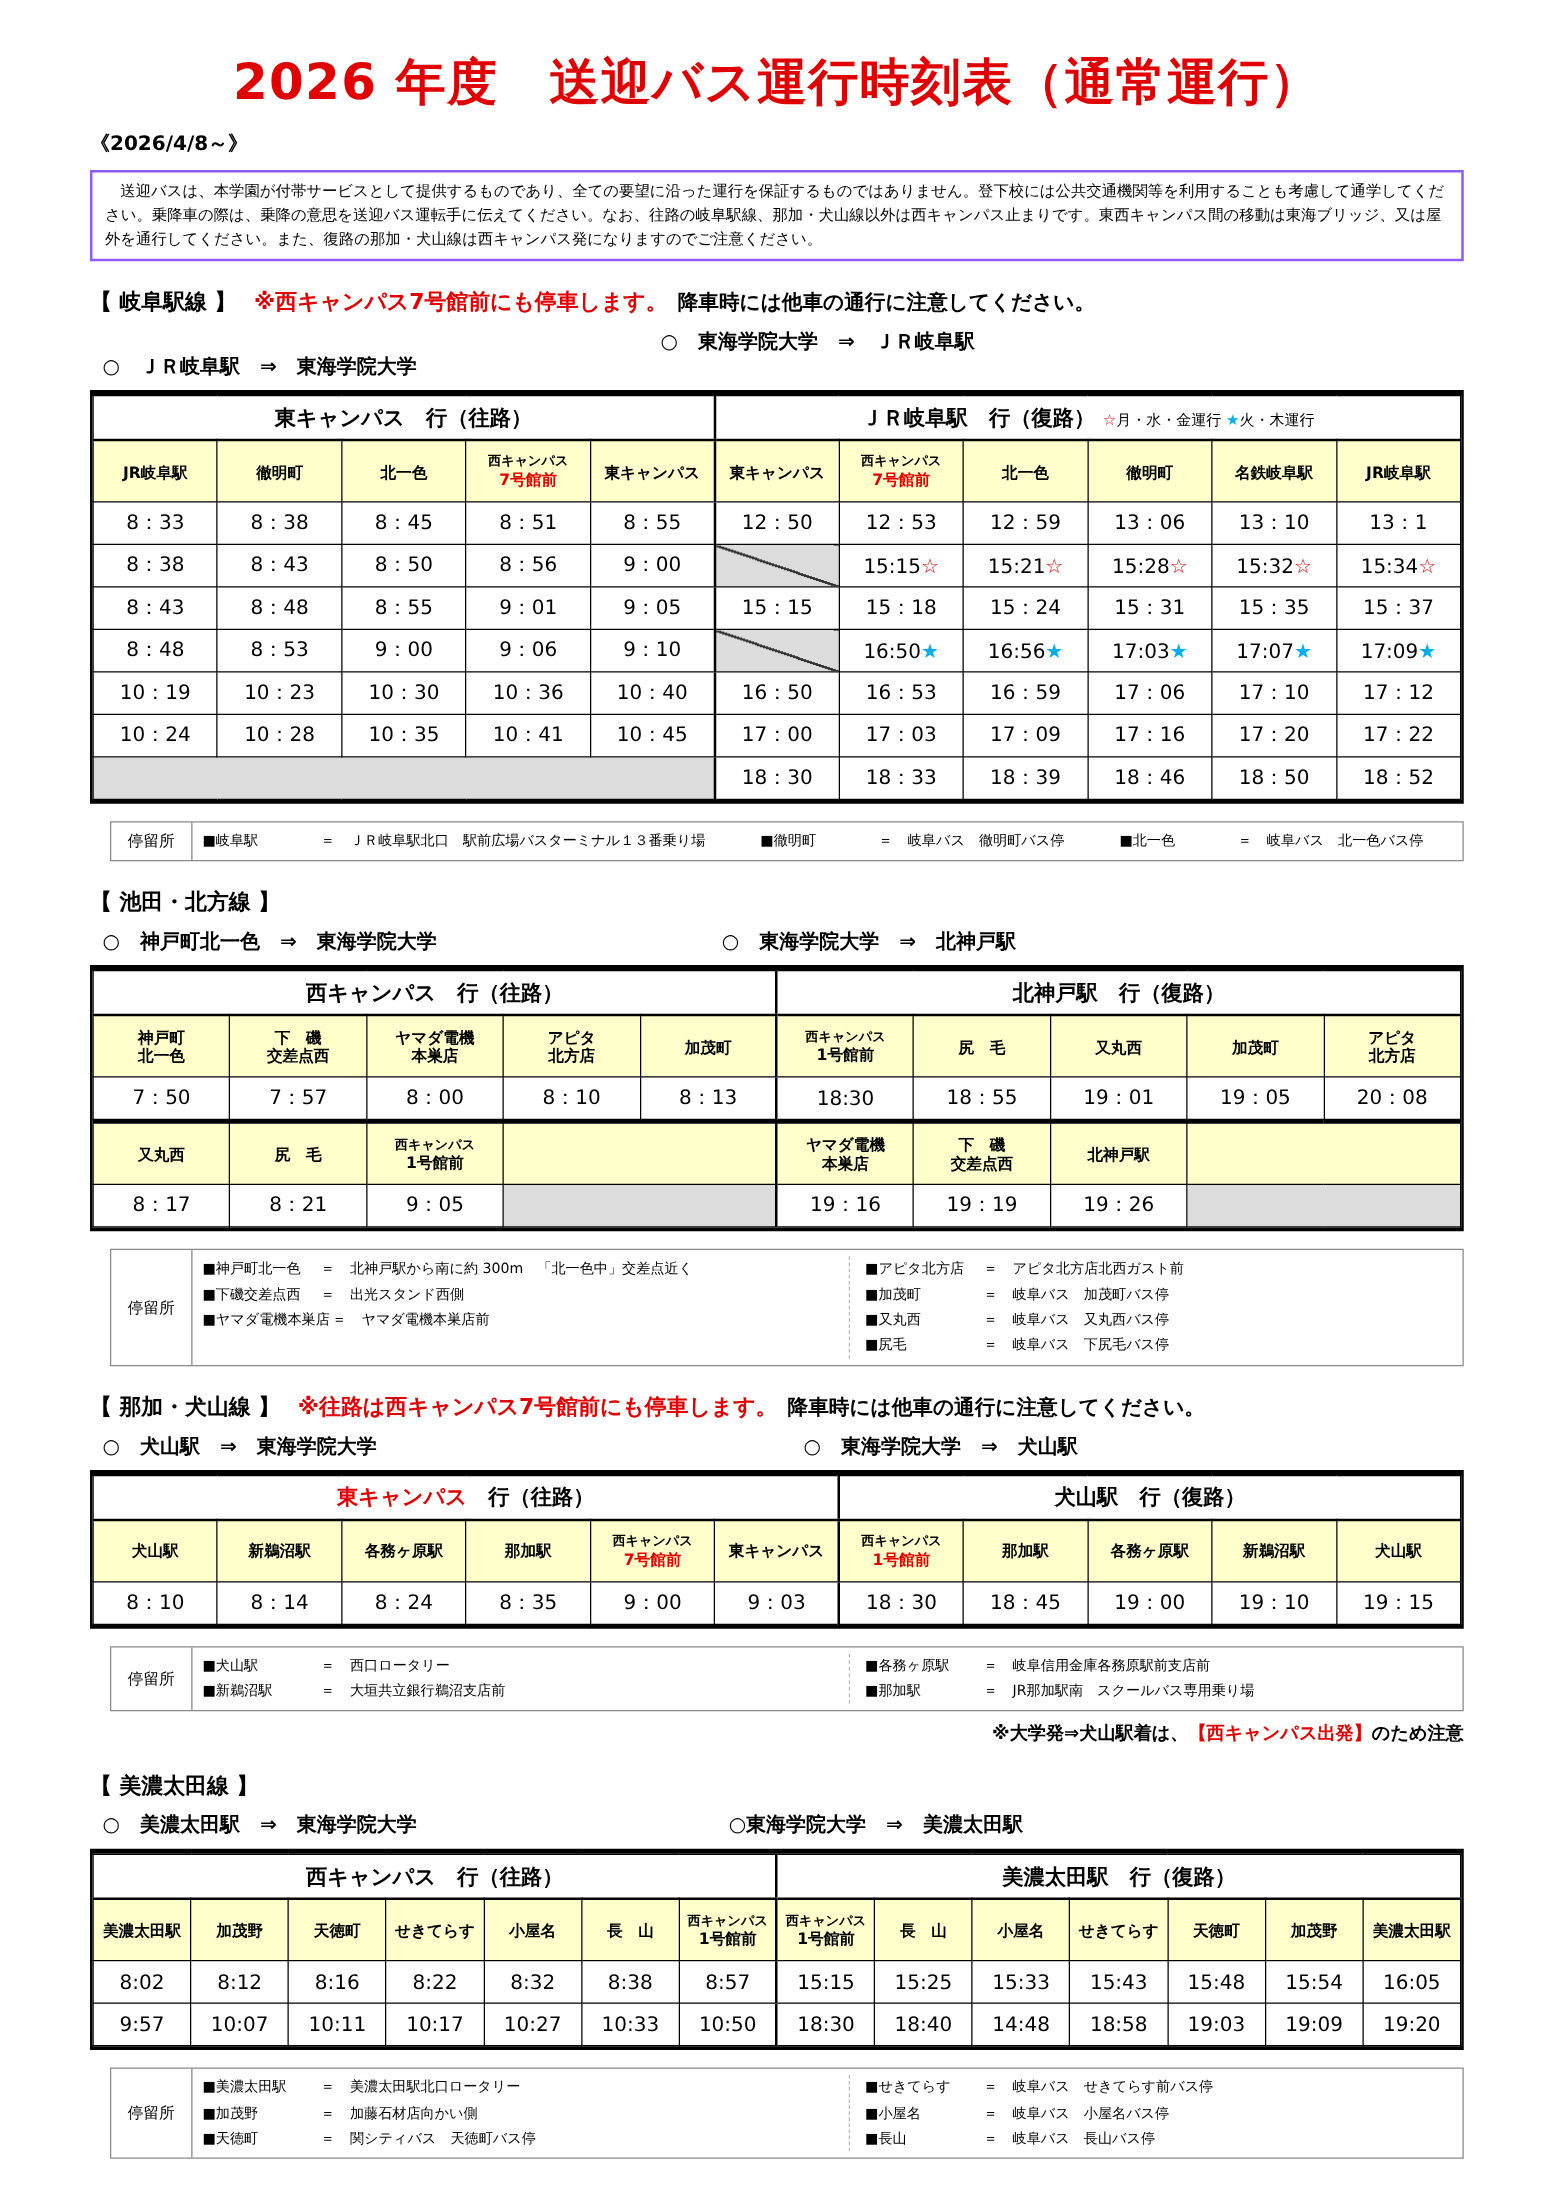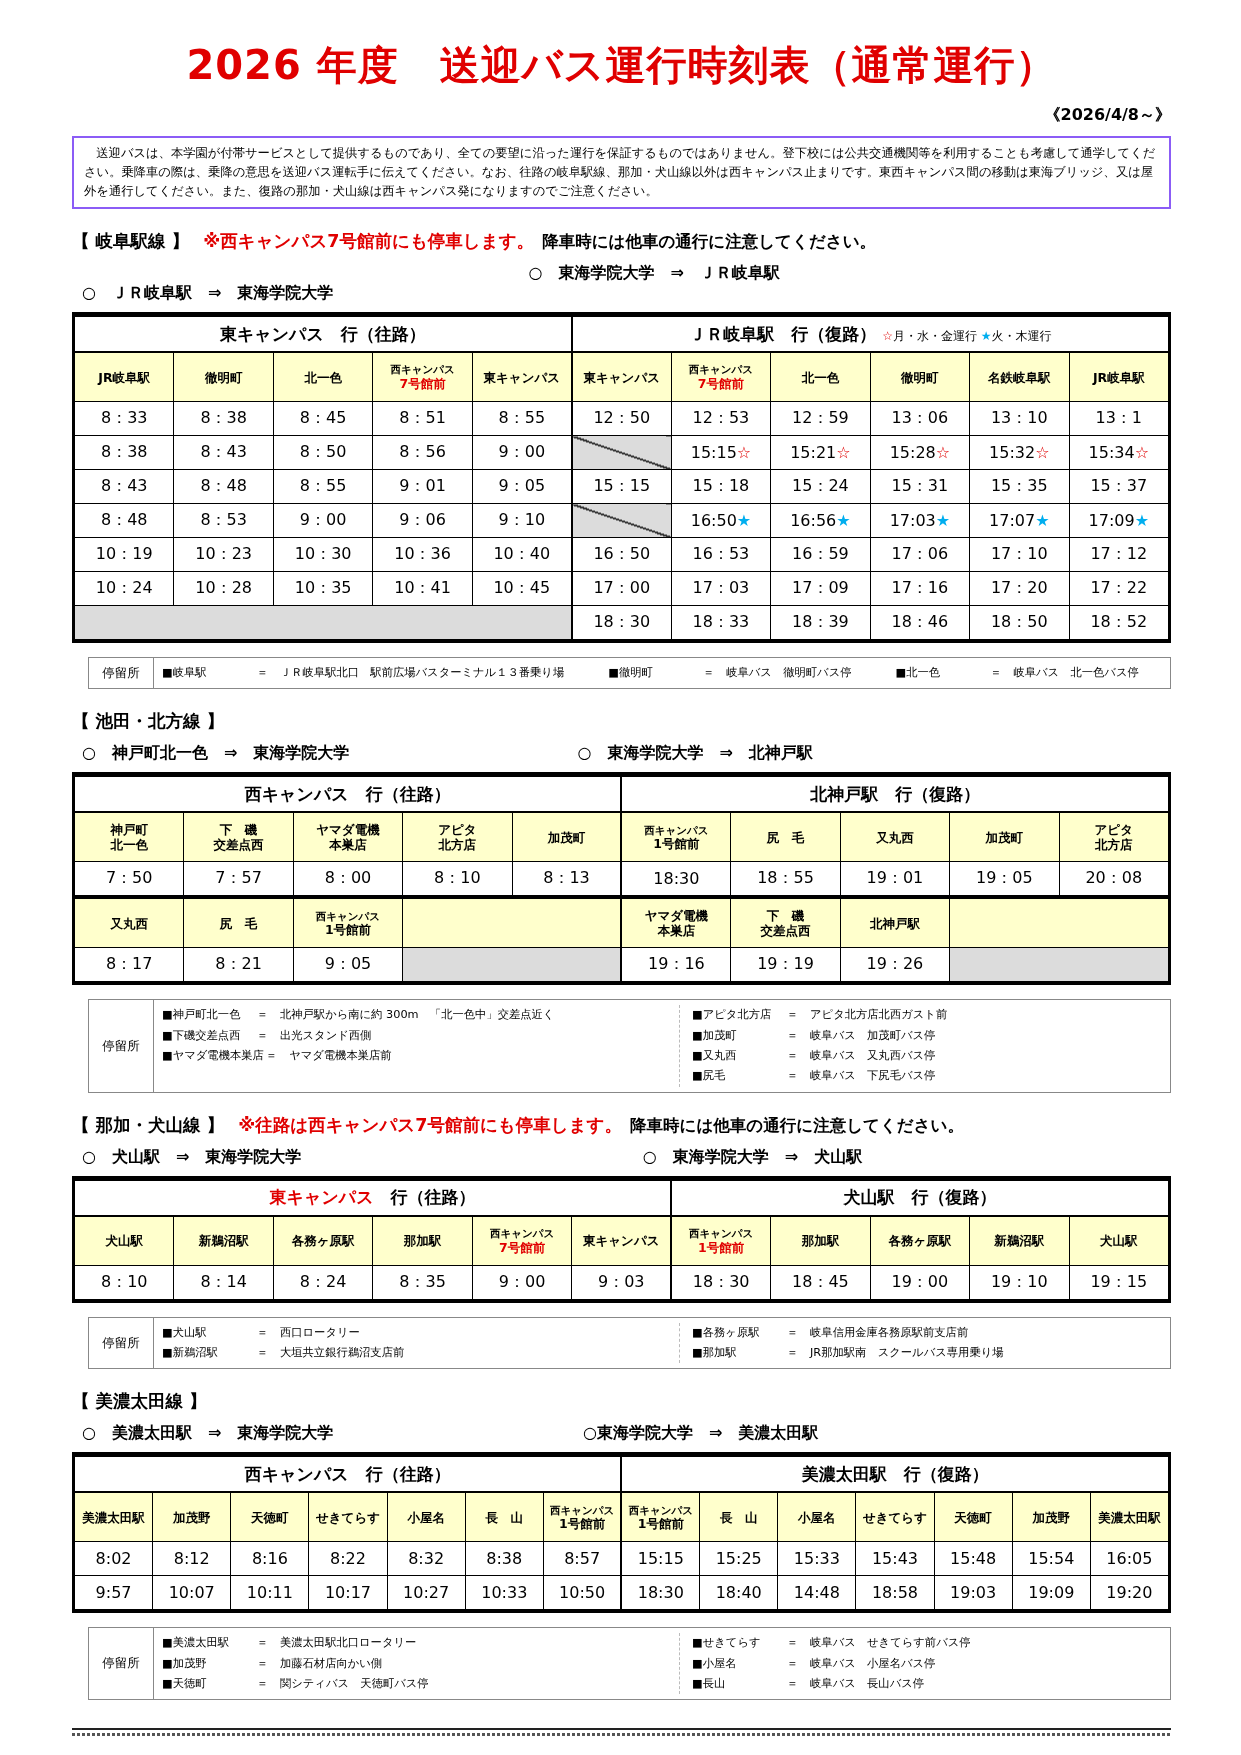--- a/index.html
+++ b/index.html
@@ -1,19 +1,19 @@
 <!DOCTYPE html>
 <html><head>
 <meta charset="utf-8">
 <style>
   html,body{margin:0;padding:0;background:#fff;}
   body{width:1241px;min-height:1755px;font-family:"DejaVu Sans","Liberation Sans",sans-serif;color:#000;}
   .page{padding:34px 70px 30px 72px;}
   .title{font-size:40px;font-weight:bold;color:#e00000;text-align:center;letter-spacing:1px;margin:4px 0 12px;}
-  .date-line{text-align:right;font-size:16px;font-weight:bold;margin:0 0 10px;}
+  .date-line{font-size:16px;font-weight:bold;margin:0 0 10px;}
   .notice{border:2px solid #8b5cf6;padding:6px 10px;font-size:12.3px;line-height:1.55;margin-bottom:16px;}
   .section{margin-top:20px;}
   .sec-head{font-size:17.5px;font-weight:bold;}
   .sec-head .red-note{color:#e00000;margin-left:8px;}
   .sec-head .black-note{margin-left:2px;font-size:16.5px;margin-top:43px;}
   .routes{display:flex;font-size:16px;font-weight:600;margin:10px 0 8px 10px;}
   .routes .rt{display:inline-block;}
   .rw0{width:41%;margin-top:20px;} .rw1{width:45.5%;} .rw2{width:51.5%;} .rw3{width:46%;}
   .table-wrap{border:2px solid #000;border-top:4px solid #000;border-bottom:3px solid #000;}
   table.tt{border-collapse:collapse;width:100%;table-layout:fixed;}
@@ -526,20 +526,23 @@
                 <div class="entry">
                   <span class="nm">■那加駅</span>
                   <span class="eq">＝</span>
                   <span class="ds">JR那加駅南　スクールバス専用乗り場</span>
                 </div>
               </div>
             </div>
           </div>
         </div>
       </div>
+    <div class="post-note">
+      <span>※大学発⇒犬山駅着は、</span><span class="red">【西キャンパス出発】</span><span>のため注意</span>
+    </div>
   </div>
 
   <div class="section">
     <div class="sec-head">
       <span>【 美濃太田線 】</span>
     </div>
     <div class="routes">
       <span class="rt rw3">○　美濃太田駅　⇒　東海学院大学</span>
       <span class="rt">○東海学院大学　⇒　美濃太田駅</span>
     </div>

